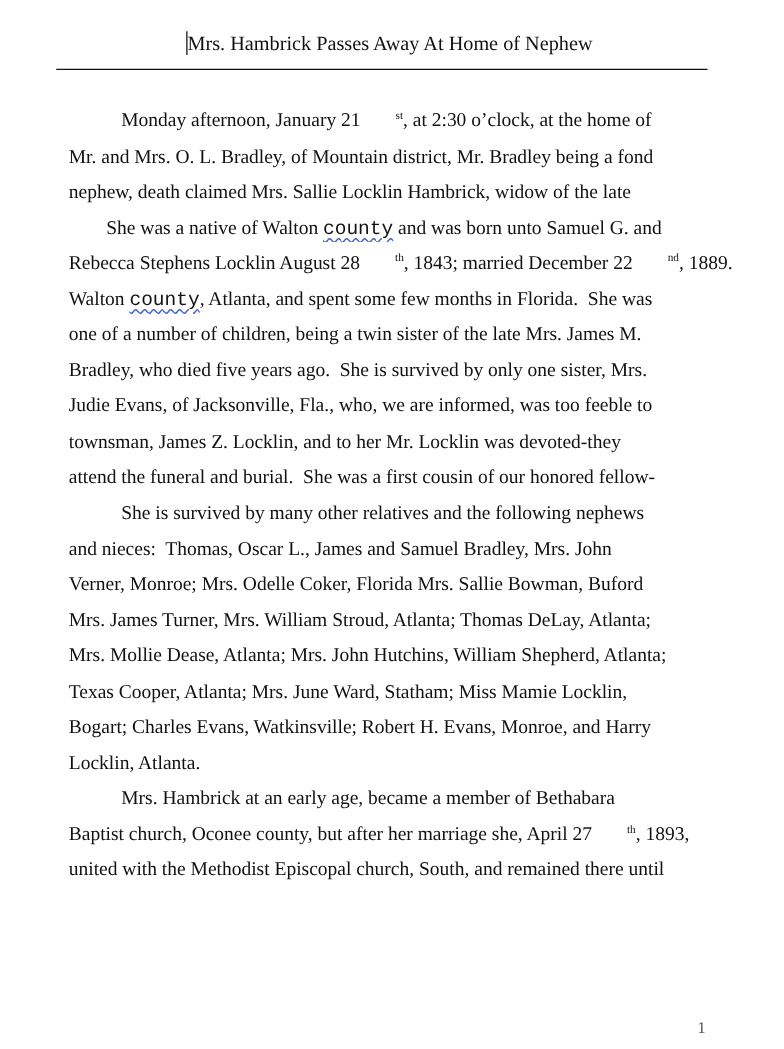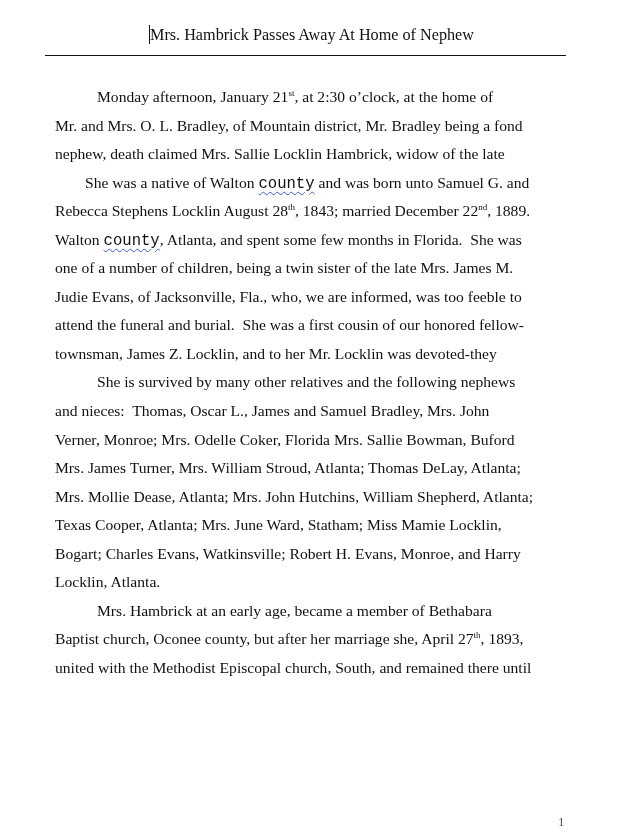--- a/index.html
+++ b/index.html
@@ -62,20 +62,21 @@
   .line {
     display: block;
     height: 28.55px;
   }
   .indent1 { padding-left: 42px; }
   .indent2 { padding-left: 30px; }
   sup {
     font-size: 9px;
     line-height: 0;
     vertical-align: 6px;
+    margin-left: 28px;
   }
   .spell {
     text-decoration: underline wavy #3d5fc9;
     text-decoration-thickness: 1px;
     text-underline-offset: 3px;
     font-family: Liberation Mono, monospace;
   }
   .page-number {
     position: absolute;
     left: 558px;
@@ -96,23 +97,24 @@
       <div class="para">
         <span class="line indent1">Monday afternoon, January 21<sup>st</sup>, at 2:30 o’clock, at the home of</span>
         <span class="line">Mr. and Mrs. O. L. Bradley, of Mountain district, Mr. Bradley being a fond</span>
         <span class="line">nephew, death claimed Mrs. Sallie Locklin Hambrick, widow of the late</span>
       </div>
       <div class="para">
         <span class="line indent2">She was a native of Walton <span class="spell">county</span> and was born unto Samuel G. and</span>
         <span class="line">Rebecca Stephens Locklin August 28<sup>th</sup>, 1843; married December 22<sup>nd</sup>, 1889.</span>
         <span class="line">Walton <span class="spell">county</span>, Atlanta, and spent some few months in Florida.&nbsp; She was</span>
         <span class="line">one of a number of children, being a twin sister of the late Mrs. James M.</span>
+        <span class="line">Bradley, who died five years ago.&nbsp; She is survived by only one sister, Mrs.</span>
         <span class="line">Judie Evans, of Jacksonville, Fla., who, we are informed, was too feeble to</span>
+        <span class="line">townsman, James Z. Locklin, and to her Mr. Locklin was devoted-they</span>
         <span class="line">attend the funeral and burial.&nbsp; She was a first cousin of our honored fellow-</span>
-        <span class="line">townsman, James Z. Locklin, and to her Mr. Locklin was devoted-they</span>
       </div>
       <div class="para">
         <span class="line indent1">She is survived by many other relatives and the following nephews</span>
         <span class="line">and nieces:&nbsp; Thomas, Oscar L., James and Samuel Bradley, Mrs. John</span>
         <span class="line">Verner, Monroe; Mrs. Odelle Coker, Florida Mrs. Sallie Bowman, Buford</span>
         <span class="line">Mrs. James Turner, Mrs. William Stroud, Atlanta; Thomas DeLay, Atlanta;</span>
         <span class="line">Mrs. Mollie Dease, Atlanta; Mrs. John Hutchins, William Shepherd, Atlanta;</span>
         <span class="line">Texas Cooper, Atlanta; Mrs. June Ward, Statham; Miss Mamie Locklin,</span>
         <span class="line">Bogart; Charles Evans, Watkinsville; Robert H. Evans, Monroe, and Harry</span>
         <span class="line">Locklin, Atlanta.</span>

